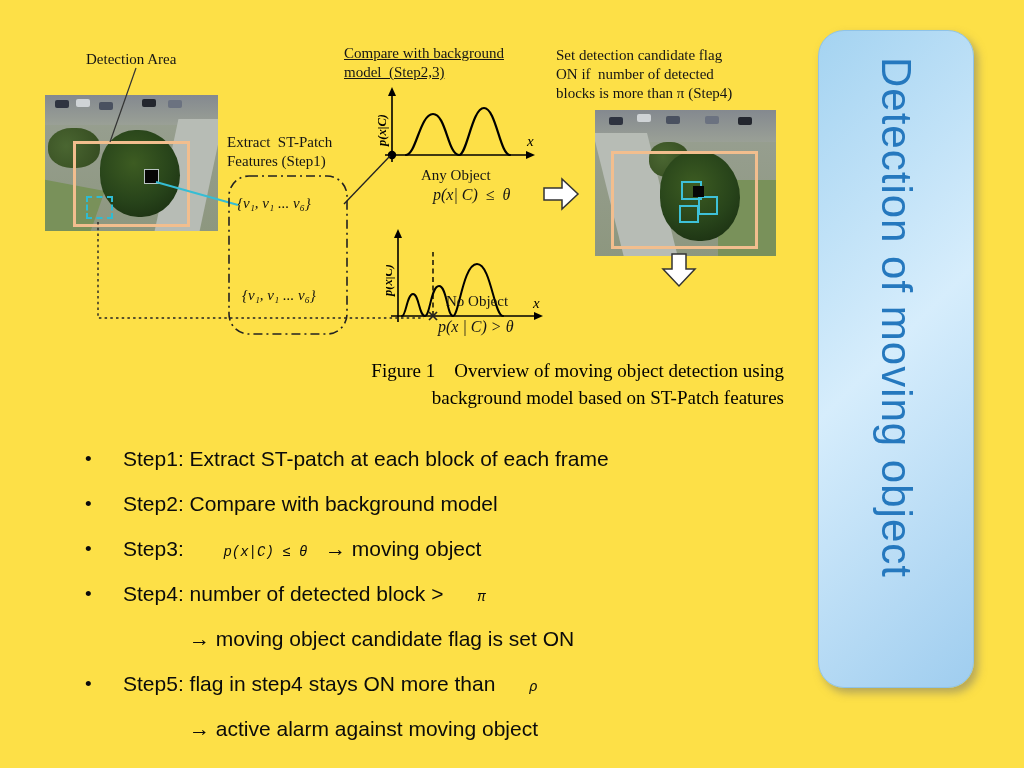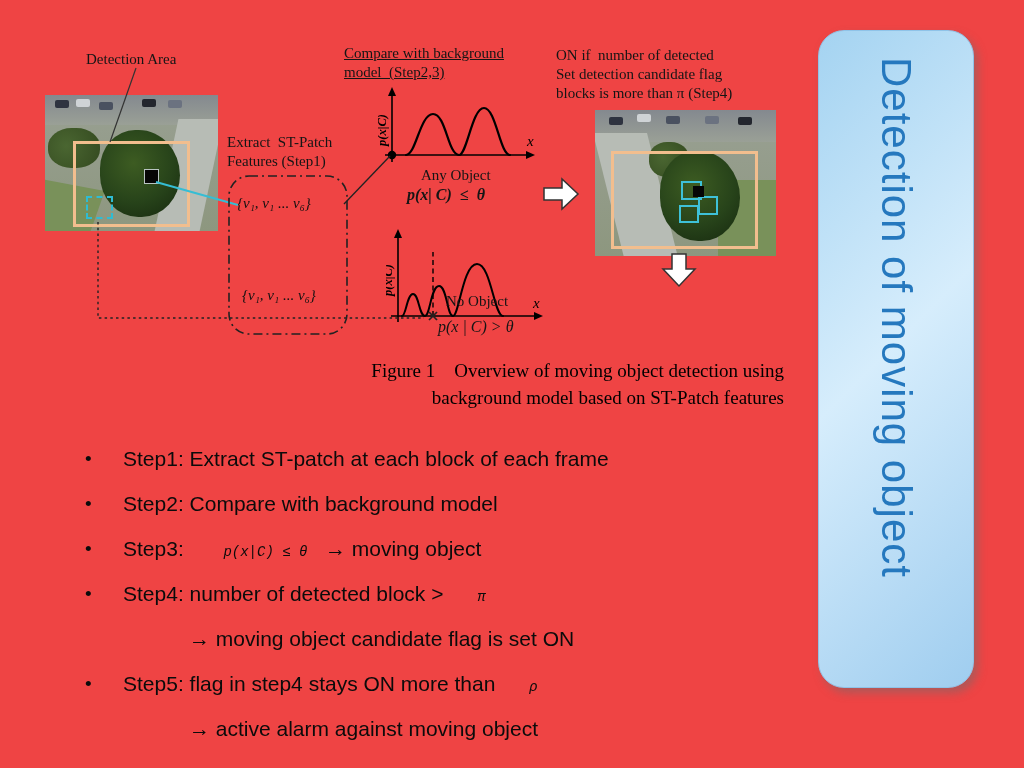--- a/index.html
+++ b/index.html
@@ -1,18 +1,18 @@
 <!DOCTYPE html>
 <html><head>
 <meta charset="utf-8">
 <style>
   html,body { margin:0; padding:0; background:#e8e8e8; }
   .slide {
     position:relative; width:1024px; height:768px; margin:0 auto;
-    background:#ef4444; overflow:hidden;
+    background:#fde047; overflow:hidden;
     font-family:"Liberation Serif","DejaVu Serif",serif; color:#111;
   }
   .abs { position:absolute; }
   .pre { white-space:pre-wrap; }
   .figlabel { font-size:15px; line-height:19px; color:#151515; }
   .ital { font-style:italic; }
 
   
   .photo { position:absolute; overflow:hidden; background:linear-gradient(#99a093,#8d977f); }
   .photo1 { left:45px; top:95px; width:173px; height:136px; }
@@ -86,22 +86,22 @@
 <div class="slide">
 
   <div class="abs figlabel" style="left:86px; top:50px;">Detection Area</div>
 
   <div class="abs figlabel" style="left:344px; top:44px;text-decoration:underline;">
     <div class="pre">Compare with background</div>
     <div class="pre">model  (Step2,3)</div>
   </div>
 
   <div class="abs figlabel" style="left:556px; top:46px;">
+    <div class="pre">Set detection candidate flag</div>
     <div class="pre">ON if  number of detected</div>
-    <div class="pre">Set detection candidate flag</div>
     <div class="pre">blocks is more than π (Step4)</div>
   </div>
 
   <div class="abs figlabel" style="left:227px; top:133px;">
     <div class="pre">Extract  ST-Patch</div>
     <div class="pre">Features (Step1)</div>
   </div>
 
   <div class="photo photo1">
     <div class="ph-lot"></div>
@@ -126,21 +126,21 @@
     <line x1="14" y1="76" x2="14" y2="8" stroke="#000" stroke-width="1.6"></line>
     <polygon points="14,1 10,10 18,10" fill="#000"></polygon>
     <line x1="7" y1="69" x2="150" y2="69" stroke="#000" stroke-width="1.6"></line>
     <polygon points="157,69 148,65 148,73" fill="#000"></polygon>
     <path d="M 28,69 C 38,69 42,28 55,28 C 68,28 70,69 81,69 C 89,69 94,22 106,22 C 118,22 122,69 132,69" fill="none" stroke="#000" stroke-width="2.2" stroke-linecap="round"></path>
     <circle cx="14" cy="69" r="4.2" fill="#000"></circle>
     <text x="149" y="60" font-size="15" font-style="italic">x</text>
     <text transform="translate(8,60) rotate(-90)" font-size="12.5" font-style="italic" font-weight="bold">p(x|C)</text>
   </svg>
   <div class="abs figlabel" style="left:421px; top:166px;">Any Object</div>
-  <div class="abs figlabel ital pre" style="left:407px; top:185px; font-size:16px;font-weight:bold;">p(x| C)  ≤  θ</div>
+  <div class="abs figlabel ital pre" style="left:433px; top:185px; font-size:16px;">p(x| C)  ≤  θ</div>
 
   <svg class="abs" style="left:386px; top:226px;" width="162" height="102" viewBox="0 0 162 102">
     <line x1="12" y1="96" x2="12" y2="10" stroke="#000" stroke-width="1.6"></line>
     <polygon points="12,3 8,12 16,12" fill="#000"></polygon>
     <line x1="5" y1="90" x2="150" y2="90" stroke="#000" stroke-width="1.6"></line>
     <polygon points="157,90 148,86 148,94" fill="#000"></polygon>
     <path d="M 16,90 C 20,90 21,68 27,68 C 33,68 33,90 39,90 C 44,90 45,60 53,60 C 61,60 61,90 67,90 C 73,90 77,38 91,38 C 105,38 108,90 117,90" fill="none" stroke="#000" stroke-width="2" stroke-linecap="round"></path>
     <line x1="47" y1="90" x2="47" y2="26" stroke="#000" stroke-width="1.4" stroke-dasharray="5 3.5"></line>
     <text x="147" y="82" font-size="15" font-style="italic">x</text>
     <text transform="translate(6,70) rotate(-90)" font-size="12.5" font-style="italic" font-weight="bold">p(x|C)</text>

